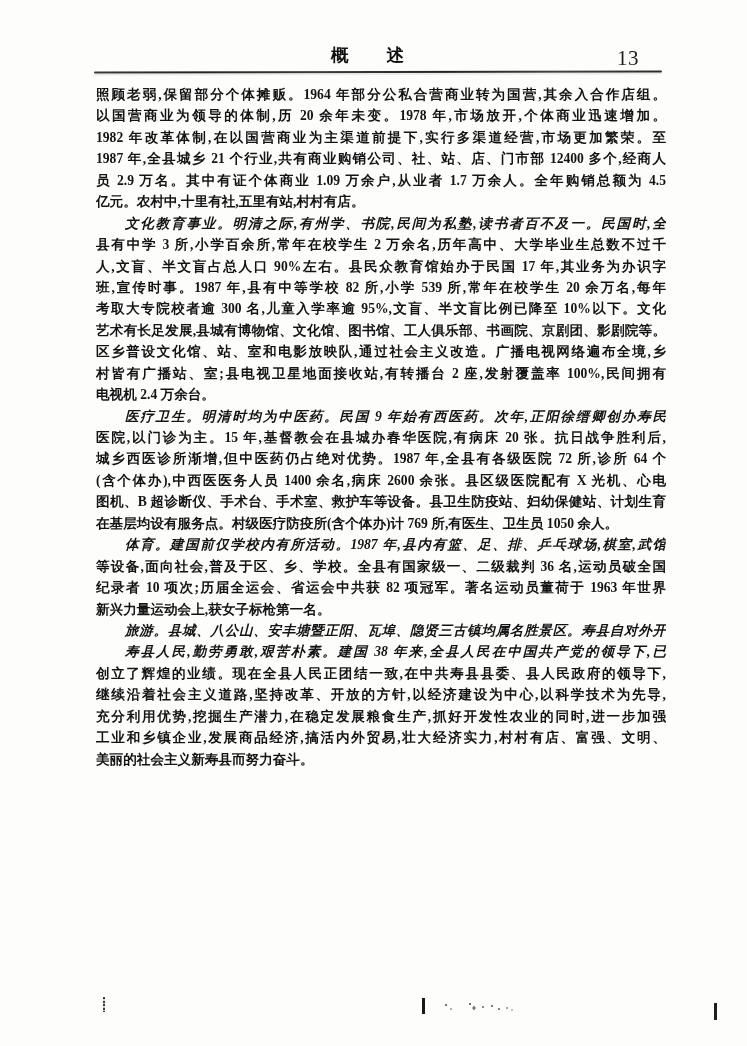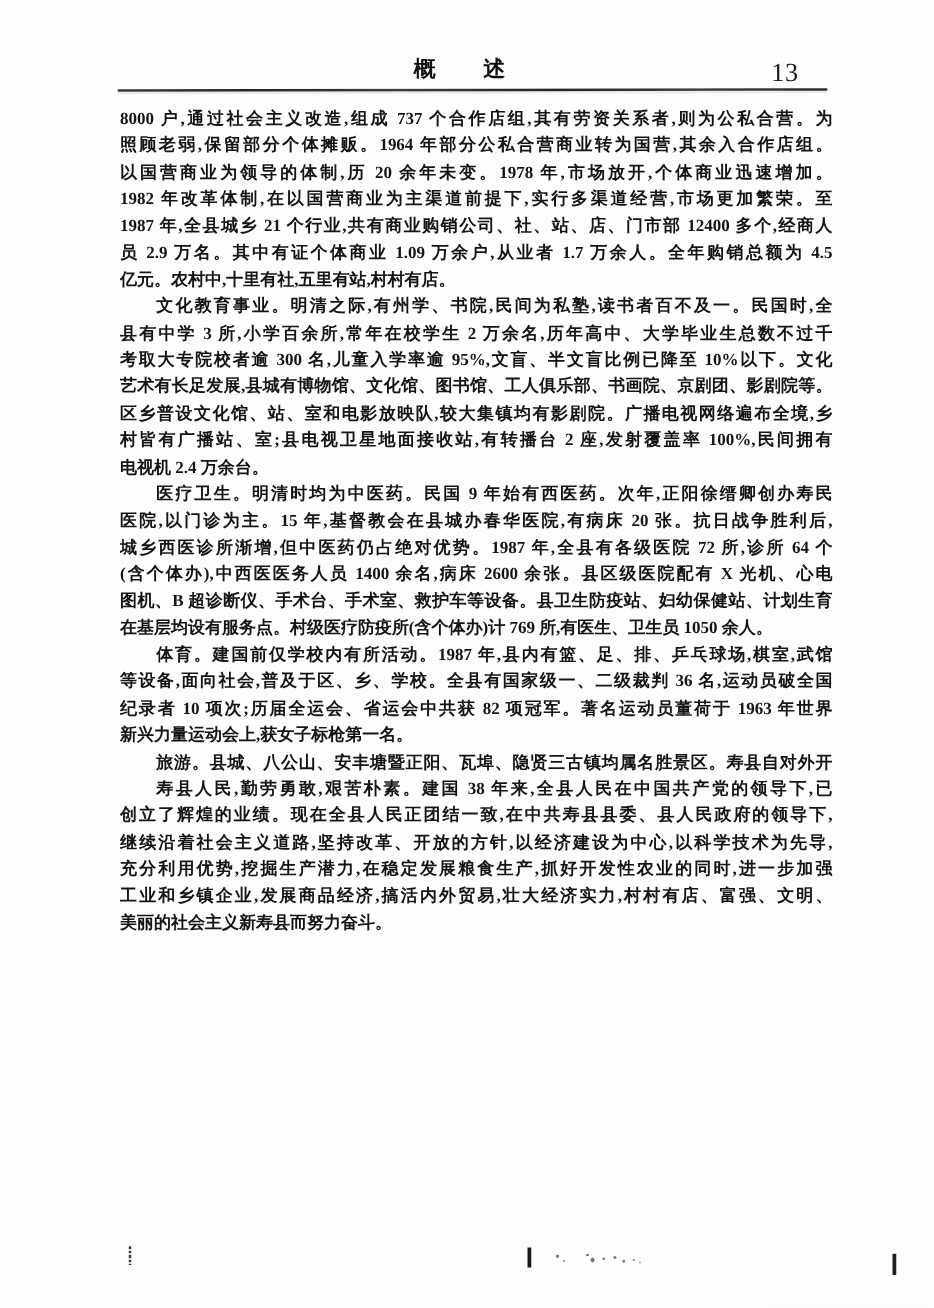--- a/index.html
+++ b/index.html
@@ -55,21 +55,21 @@
     line-height: 21.45px;
     font-size: 13.6px;
     font-weight: 600;
     color: #141414;
     text-align: justify;
     text-align-last: justify;
     overflow: hidden;
     white-space: normal;
   }
   .line.end { text-align-last: left; }
-  .line.indent { padding-left: 29px; }
+  .line.indent { padding-left: 29px; font-style: italic; }
   
   .tick {
     position: absolute;
     background: #1c1c1c;
   }
   .tick-left {
     left: 103px; top: 997px; width: 2px; height: 15px;
     background: repeating-linear-gradient(to bottom, #3a3a3a 0 2px, rgba(60,60,60,0.25) 2px 3.6px);
   }
   .tick-center { left: 422px; top: 998px; width: 3px; height: 16px; background: #181818; }
@@ -96,32 +96,33 @@
 
 <div class="page">
 
   <div class="header-title">概　　述</div>
 
   <div class="page-number">13</div>
 
   <div class="header-rule"></div>
 
   <div class="body-text">
-      <div class="line">8000 户,通过社会主义改造,组成 737 个合作店组,其有劳资关系者,则为公私合营。为</div>
       <div class="line">照顾老弱,保留部分个体摊贩。1964 年部分公私合营商业转为国营,其余入合作店组。</div>
       <div class="line">以国营商业为领导的体制,历 20 余年未变。1978 年,市场放开,个体商业迅速增加。</div>
       <div class="line">1982 年改革体制,在以国营商业为主渠道前提下,实行多渠道经营,市场更加繁荣。至</div>
       <div class="line">1987 年,全县城乡 21 个行业,共有商业购销公司、社、站、店、门市部 12400 多个,经商人</div>
       <div class="line">员 2.9 万名。其中有证个体商业 1.09 万余户,从业者 1.7 万余人。全年购销总额为 4.5</div>
       <div class="line end">亿元。农村中,十里有社,五里有站,村村有店。</div>
       <div class="line indent">文化教育事业。明清之际,有州学、书院,民间为私塾,读书者百不及一。民国时,全</div>
       <div class="line">县有中学 3 所,小学百余所,常年在校学生 2 万余名,历年高中、大学毕业生总数不过千</div>
+      <div class="line">人,文盲、半文盲占总人口 90%左右。县民众教育馆始办于民国 17 年,其业务为办识字</div>
+      <div class="line">班,宣传时事。1987 年,县有中等学校 82 所,小学 539 所,常年在校学生 20 余万名,每年</div>
       <div class="line">考取大专院校者逾 300 名,儿童入学率逾 95%,文盲、半文盲比例已降至 10%以下。文化</div>
       <div class="line">艺术有长足发展,县城有博物馆、文化馆、图书馆、工人俱乐部、书画院、京剧团、影剧院等。</div>
-      <div class="line">区乡普设文化馆、站、室和电影放映队,较大集镇均有影剧院。广播电视网络遍布全境,乡</div>
+      <div class="line">区乡普设文化馆、站、室和电影放映队,通过社会主义改造。广播电视网络遍布全境,乡</div>
       <div class="line">村皆有广播站、室;县电视卫星地面接收站,有转播台 2 座,发射覆盖率 100%,民间拥有</div>
       <div class="line end">电视机 2.4 万余台。</div>
       <div class="line indent">医疗卫生。明清时均为中医药。民国 9 年始有西医药。次年,正阳徐缙卿创办寿民</div>
       <div class="line">医院,以门诊为主。15 年,基督教会在县城办春华医院,有病床 20 张。抗日战争胜利后,</div>
       <div class="line">城乡西医诊所渐增,但中医药仍占绝对优势。1987 年,全县有各级医院 72 所,诊所 64 个</div>
       <div class="line">(含个体办),中西医医务人员 1400 余名,病床 2600 余张。县区级医院配有 X 光机、心电</div>
       <div class="line">图机、B 超诊断仪、手术台、手术室、救护车等设备。县卫生防疫站、妇幼保健站、计划生育</div>
       <div class="line end">在基层均设有服务点。村级医疗防疫所(含个体办)计 769 所,有医生、卫生员 1050 余人。</div>
       <div class="line indent">体育。建国前仅学校内有所活动。1987 年,县内有篮、足、排、乒乓球场,棋室,武馆</div>
       <div class="line">等设备,面向社会,普及于区、乡、学校。全县有国家级一、二级裁判 36 名,运动员破全国</div>

